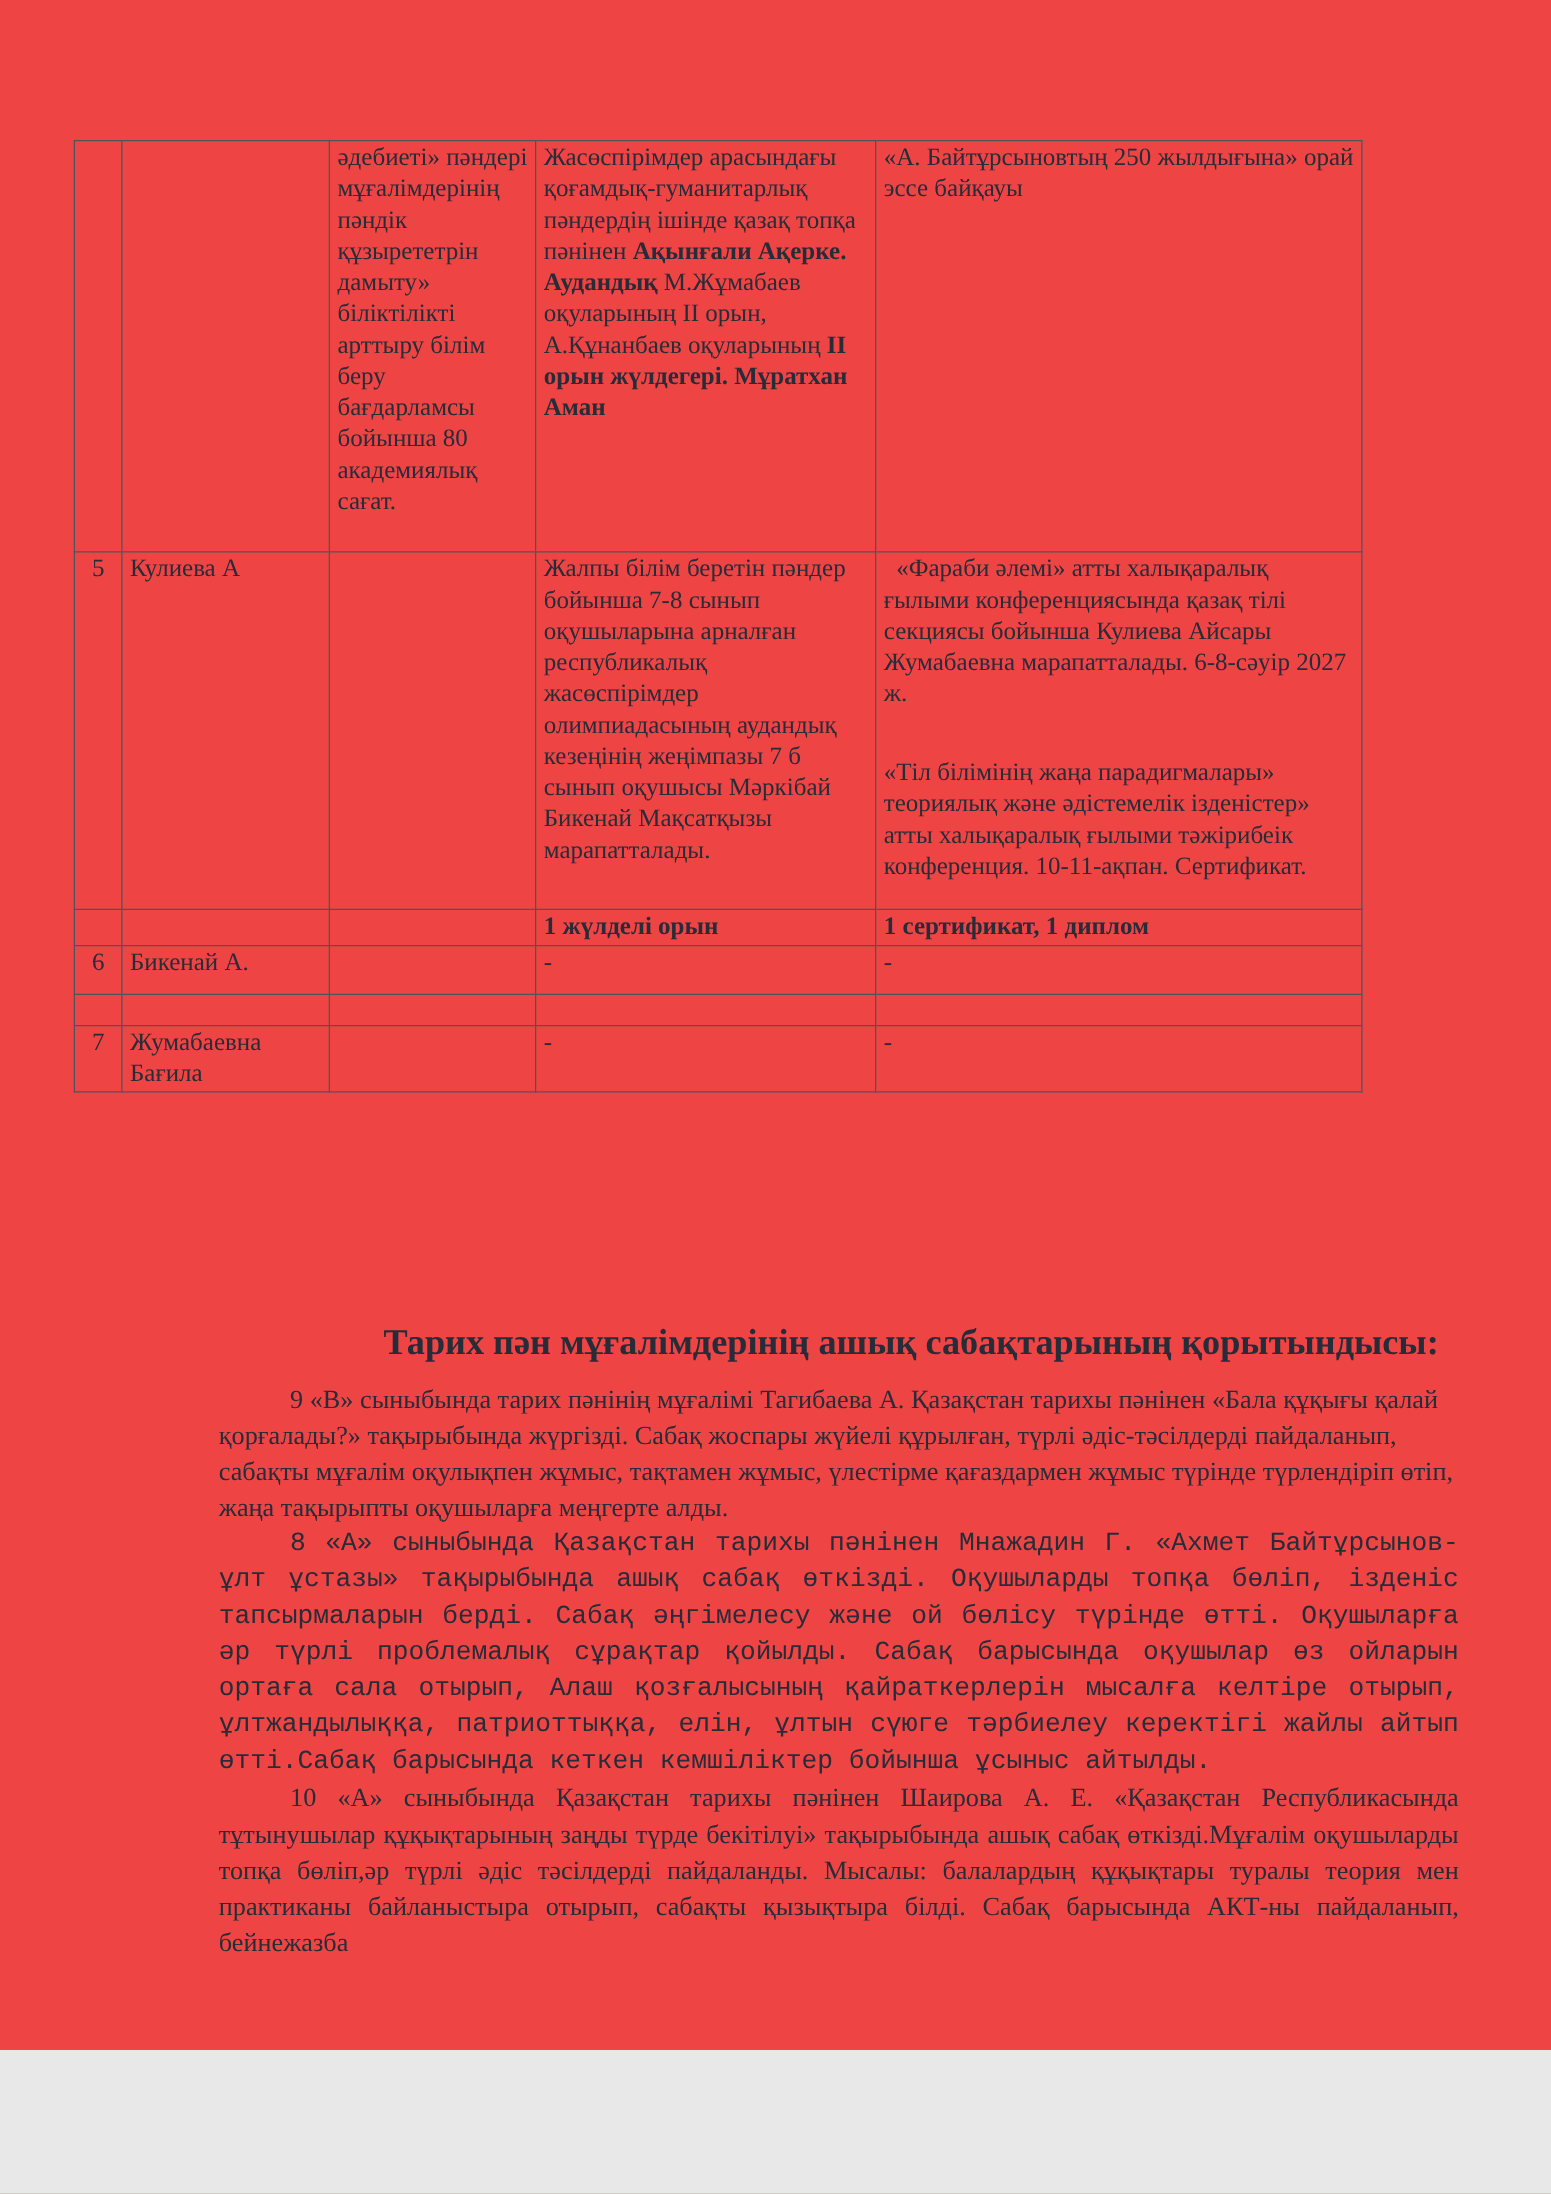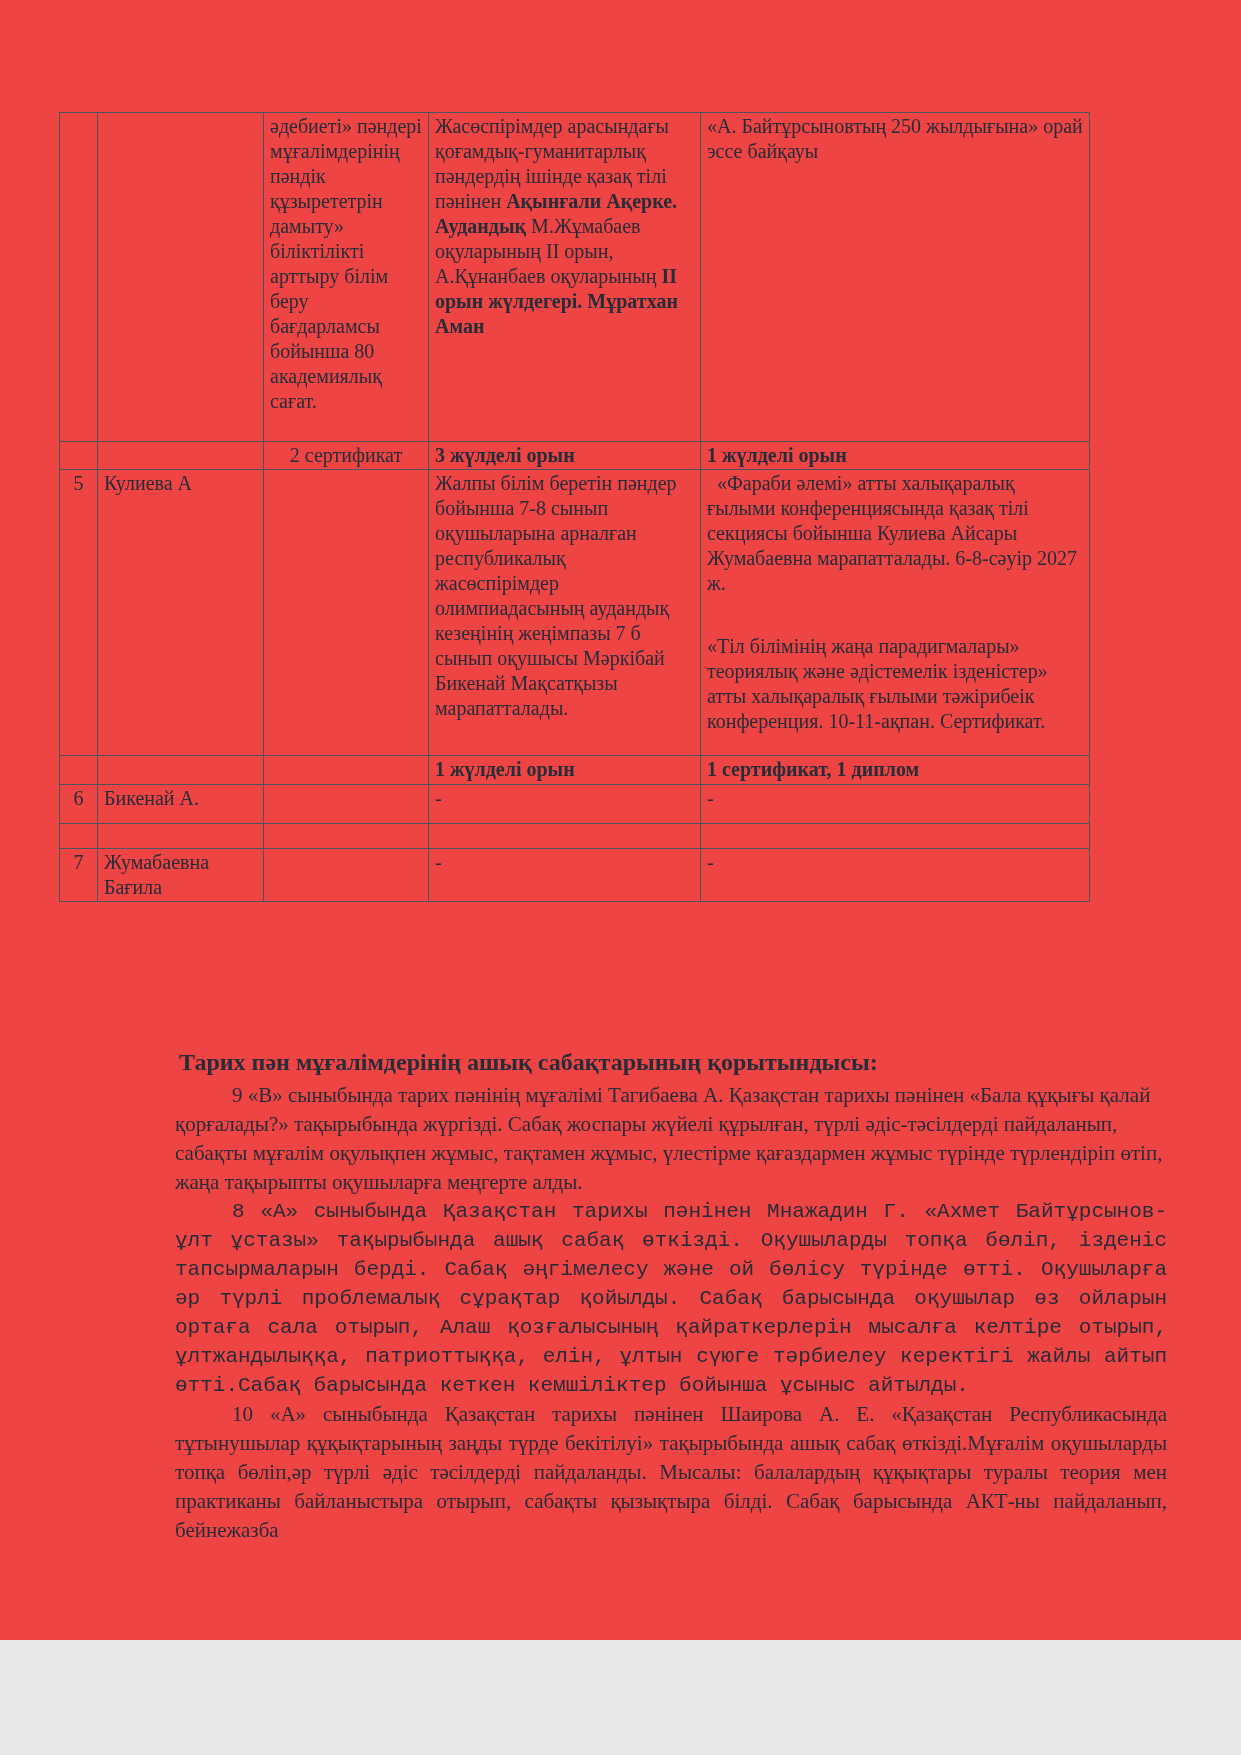--- a/index.html
+++ b/index.html
@@ -38,24 +38,24 @@
   .pad-l{padding-left:14px;}
   td p{margin:0;}
   td p.gap{margin-top:38px;}
   td p.ind1{text-indent:10px;}
 
   .textblock{
     position:absolute;left:175px;top:1044px;width:992px;
     font-size:21px;line-height:29px;
   }
   .heading{
-    margin:4px;
-    text-align:left;
+    margin:16px;
+    text-align:right;
     font-weight:bold;
-    font-size:24px;
+    font-size:29px;
   }
   .textblock p.body{
     margin:0;
     text-indent:57px;
   }
   .textblock p.just{text-align:justify;font-family:Liberation Mono, monospace;}
   .textblock p.cut{text-align:justify;text-align-last:justify;}
 </style>
 </head>
 <body>
@@ -71,40 +71,27 @@
       <col style="width:389px">
     </colgroup>
     <tbody>
       <tr class="rowA">
         <td class="num"></td>
         <td></td>
         <td>
           <span>әдебиеті» пәндері мұғалімдерінің пәндік құзырететрін дамыту» біліктілікті арттыру білім беру бағдарламсы бойынша 80 академиялық сағат.</span>
         </td>
         <td>
-          <span>Жасөспірімдер арасындағы қоғамдық-гуманитарлық пәндердің ішінде қазақ тілі пәнінен </span><span class="b">Ақынғали Ақерке. Аудандық </span><span>М.Жұмабаев оқуларының II орын, А.Құнанбаев оқуларының </span><span class="b">II орын жүлдегері. Мұратхан Аман</span>
+          <span>Жасөспірімдер арасындағы қоғамдық-гуманитарлық пәндердің ішінде қазақ топқа пәнінен </span><span class="b">Ақынғали Ақерке. Аудандық </span><span>М.Жұмабаев оқуларының II орын, А.Құнанбаев оқуларының </span><span class="b">II орын жүлдегері. Мұратхан Аман</span>
         </td>
         <td>
           <span>«А. Байтұрсыновтың 250 жылдығына» орай эссе байқауы</span>
         </td>
       </tr>
 
-      <tr class="rowB">
-        <td class="num"></td>
-        <td></td>
-        <td class="center">
-          <span>2 сертификат</span>
-        </td>
-        <td class="b pad-l">
-          <span>3 жүлделі орын</span>
-        </td>
-        <td class="b">
-          <span>1 жүлделі орын</span>
-        </td>
-      </tr>
 
       <tr class="rowC">
         <td class="num">
           <span>5</span>
         </td>
         <td>
           <span>Кулиева А</span>
         </td>
         <td></td>
         <td>

